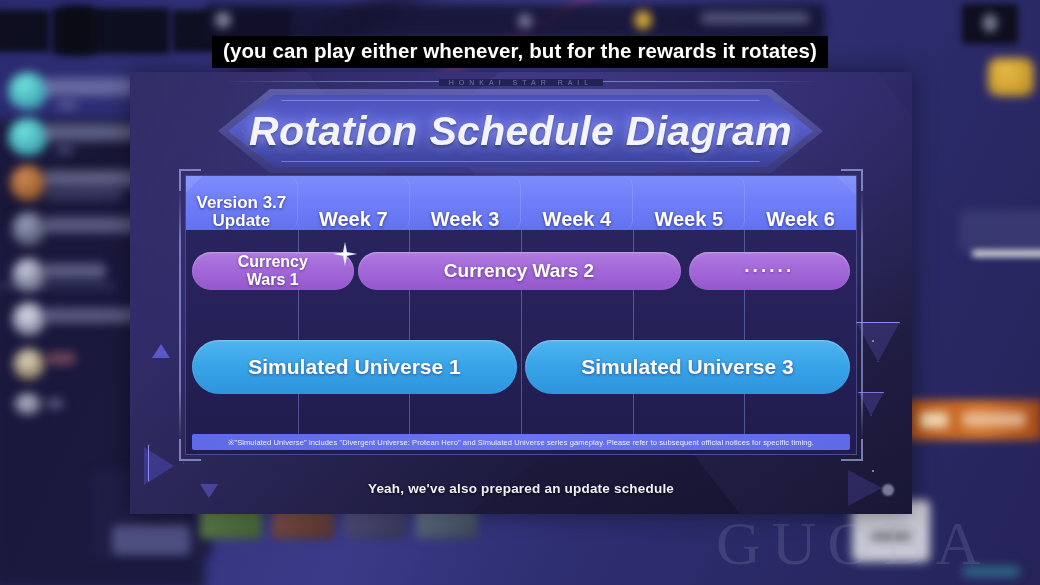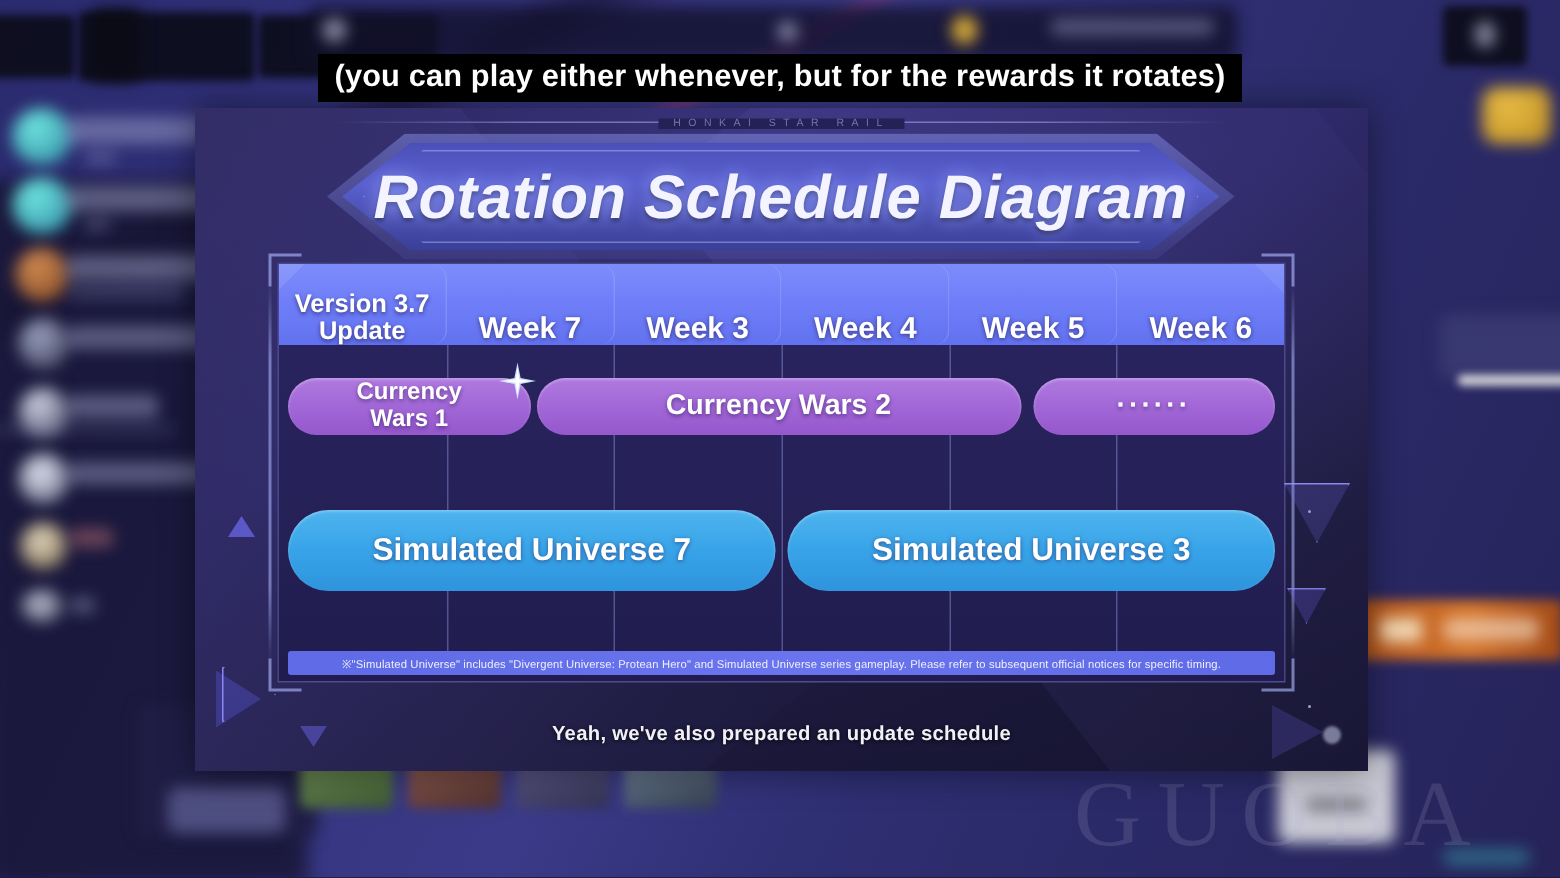--- a/index.html
+++ b/index.html
@@ -438,21 +438,21 @@
         <div class="pill-slot" style="flex:2;">
           <div class="pill purple" style="width:100%;height:100%;">Currency Wars 2</div>
         </div>
         <div class="pill-slot" style="flex:1;padding-right:6px;">
           <div class="pill purple dots" style="width:100%;height:100%;">······</div>
         </div>
       </div>
 
       <div class="pill-row" id="row-blue">
         <div class="pill-slot" style="flex:2;padding-left:6px;">
-          <div class="pill blue" style="width:100%;height:100%;">Simulated Universe 7</div>
+          <div class="pill blue" style="width:100%;height:100%;">Simulated Universe 1</div>
         </div>
         <div class="pill-slot" style="flex:2;padding-right:6px;">
           <div class="pill blue" style="width:100%;height:100%;">Simulated Universe 3</div>
         </div>
       </div>
 
       <div id="footnote">※"Simulated Universe" includes "Divergent Universe: Protean Hero" and Simulated Universe series gameplay. Please refer to subsequent official notices for specific timing.</div>
     </div>
   </div>
 

